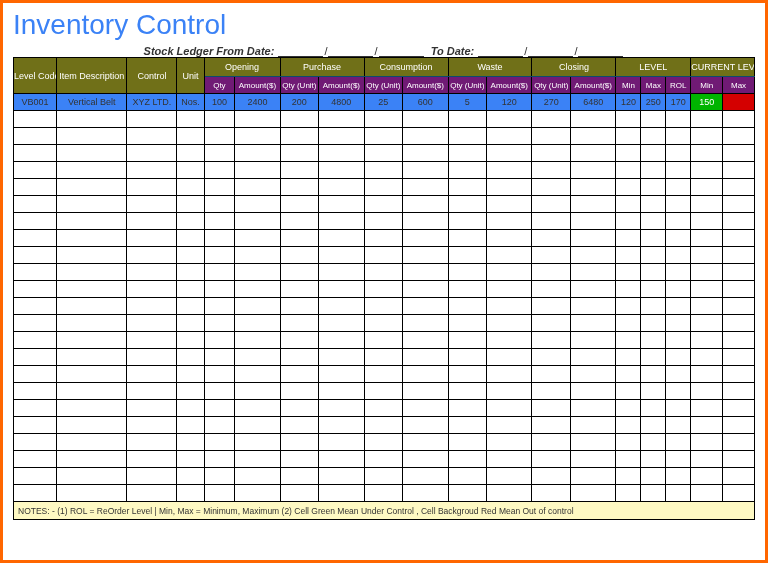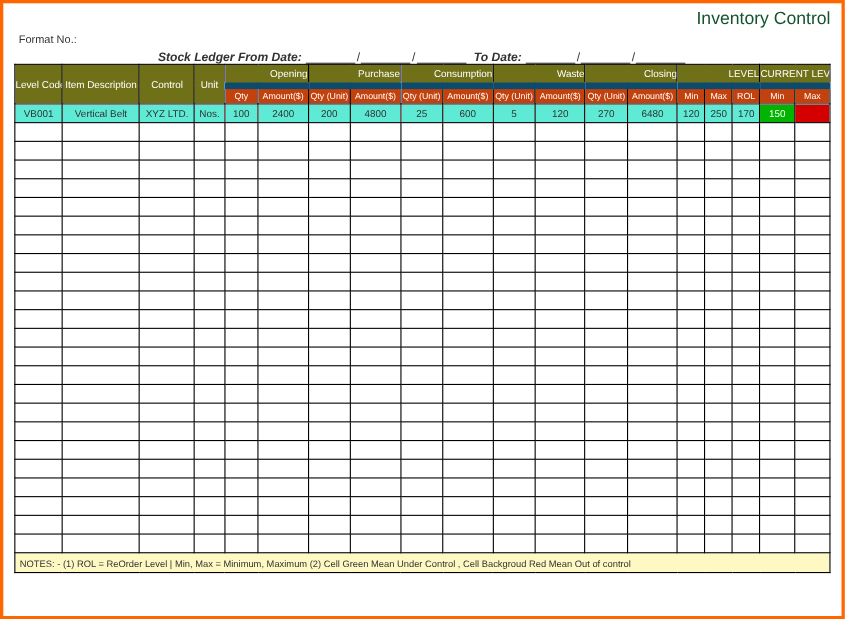--- a/index.html
+++ b/index.html
@@ -1,39 +1,38 @@
 <!DOCTYPE html>
 <html><head>
 <meta charset="utf-8">
 <style>
 * { margin:0; padding:0; box-sizing:border-box; }
 body { width:768px; height:563px; background:#fff; font-family:Arial,sans-serif; border:3px solid #ff6600; }
 .page { padding:6px 10px 10px 10px; }
-.title { text-align:right; font-size:16px; font-weight:400; color:#14532d; margin-bottom:4px; }
+.title { text-align:left; font-size:28px; font-weight:400; color:#3b82f6; margin-bottom:4px; }
 .format-row { font-size:10px; color:#333; margin-bottom:4px; padding-left:4px; }
 .date-row { text-align:center; font-size:11px; color:#333; margin-bottom:0; }
 .date-row .label { font-style:italic; font-weight:bold; }
 .date-row .blank { display:inline-block; border-bottom:1px solid #333; width:45px; height:11px; vertical-align:bottom; margin:0 1px; }
 table { border-collapse:collapse; width:100%; table-layout:fixed; }
 th, td { border:1px solid #000; font-size:9px; text-align:center; overflow:hidden; white-space:nowrap; }
 thead th { background:#707018; color:#fff; font-weight:normal; height:19px; }
-thead tr.sub th { background:#c2410c; color:#fff; font-size:8px; height:17px; }
-thead th.group { border-bottom:6px solid #0c4a6e;text-align:right; }
+thead tr.sub th { background:#701a75; color:#fff; font-size:8px; height:17px; }
+thead th.group { border-bottom:1px solid #0c4a6e; }
 tbody td { height:17px; font-size:9px; color:#333; }
-tbody tr.data td { background:#5eead4; }
+tbody tr.data td { background:#3b82f6; }
 .cell-min-ok { background:#00b400 !important; color:#fff;margin-top:32px; }
 .cell-max-bad { background:#d40000 !important; color:#fff; }
 .notes-row td { background:#fef9c3; text-align:left; font-size:8.5px; color:#333; padding-left:4px; height:18px; }
 </style>
 </head>
 <body>
 
 <div class="page">
   <div class="title">Inventory Control</div>
-  <div class="format-row">Format No.:</div>
   <div class="date-row">
     <span class="label">Stock Ledger From Date:</span>
     <span class="blank"></span>/<span class="blank"></span>/<span class="blank"></span>
     &nbsp;<span class="label">To Date:</span>
     <span class="blank"></span>/<span class="blank"></span>/<span class="blank"></span>
   </div>
 
   <table>
     <colgroup>
       <col style="width:38px">

